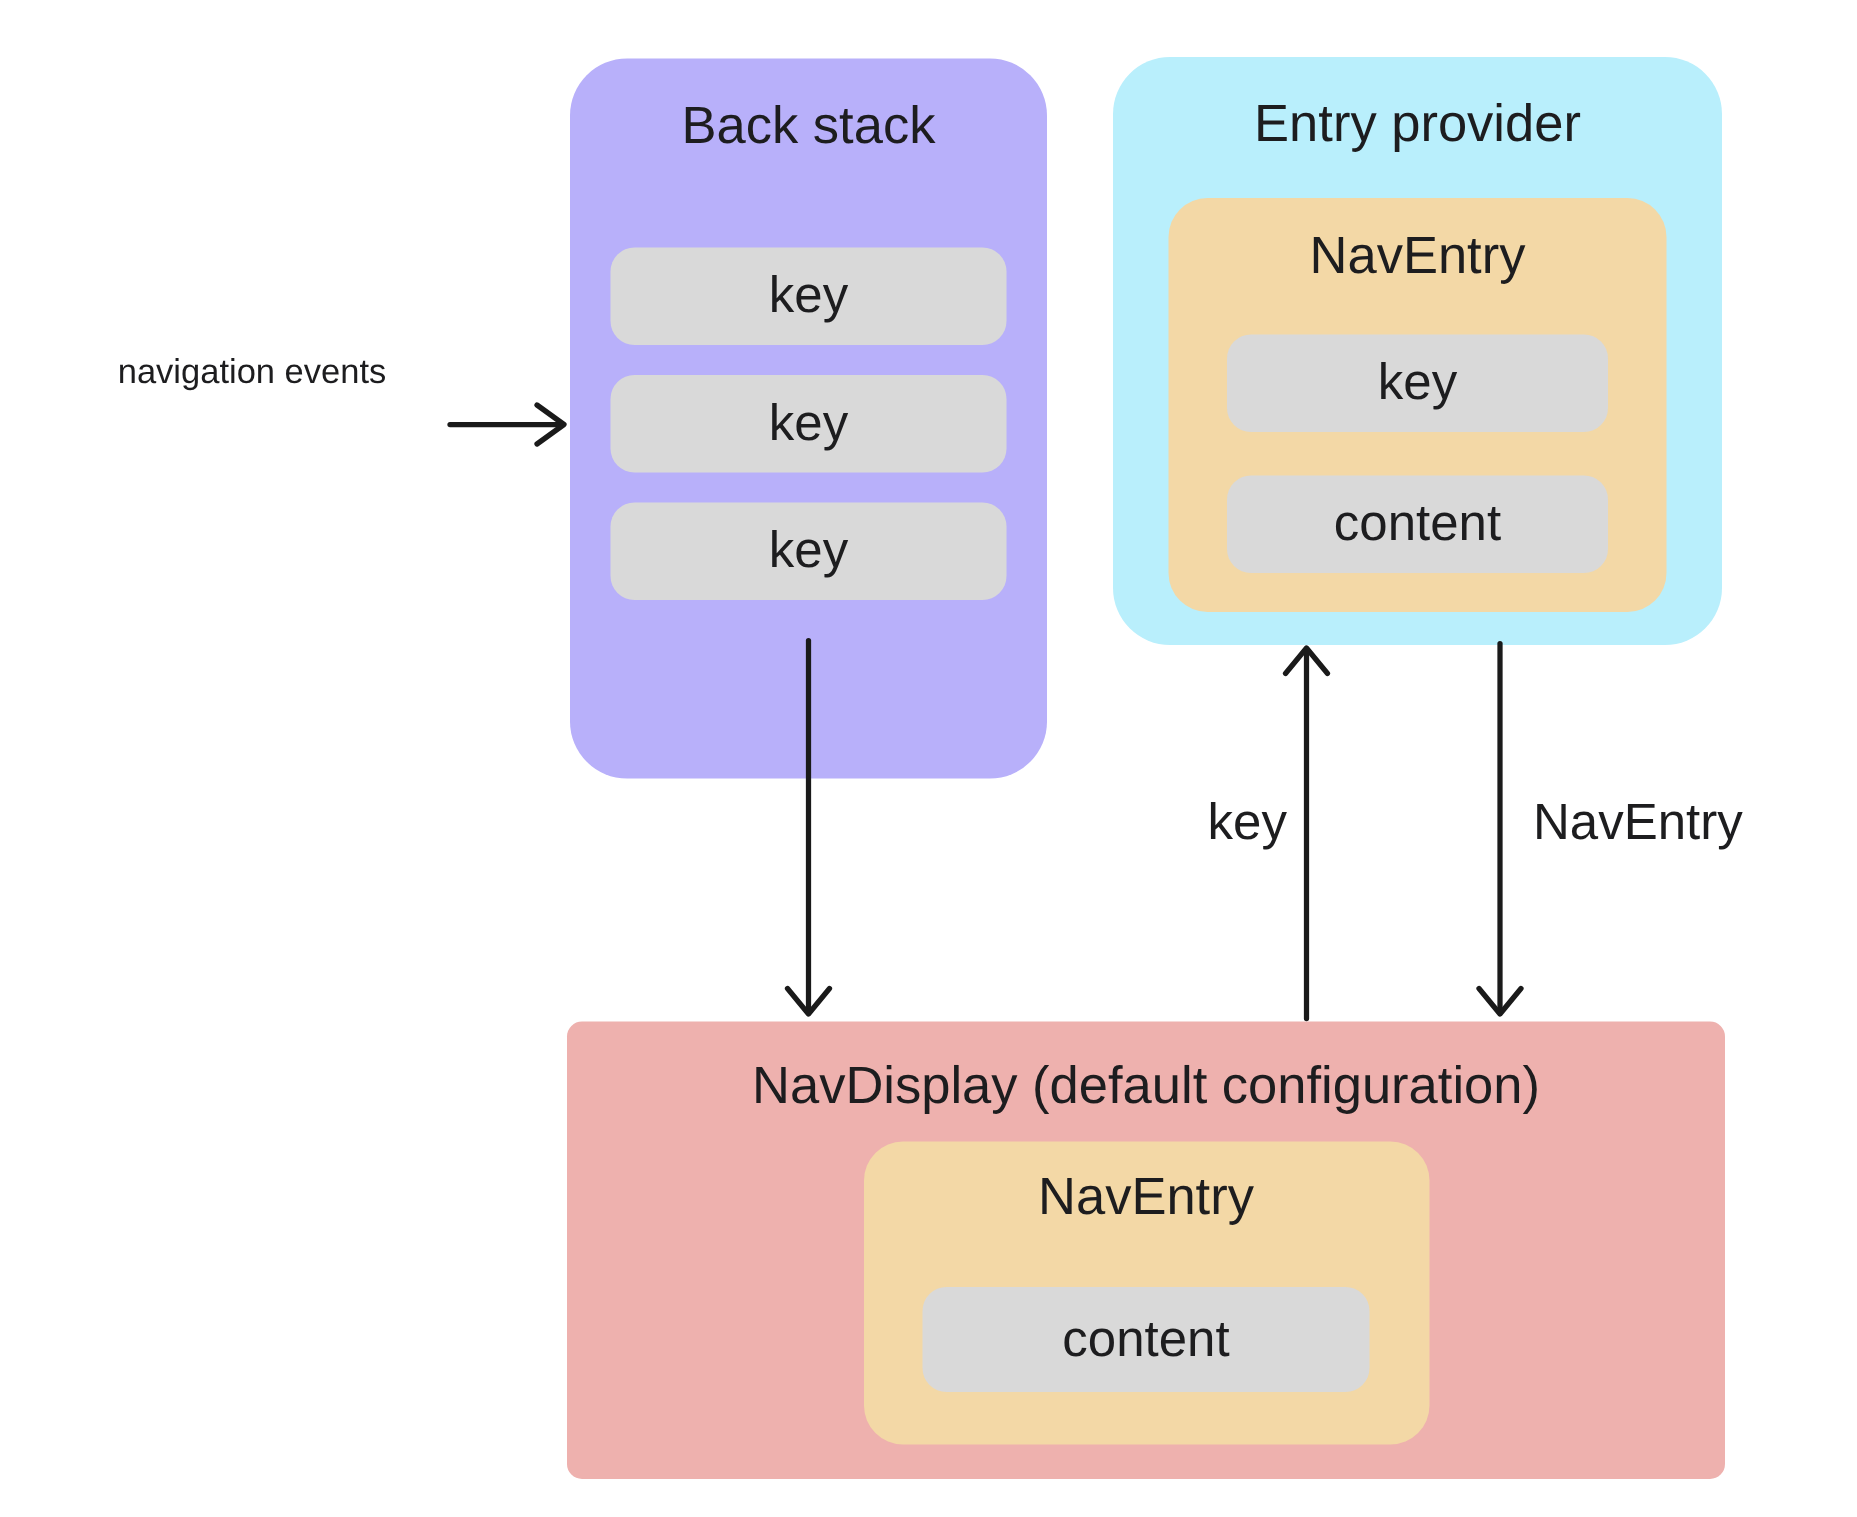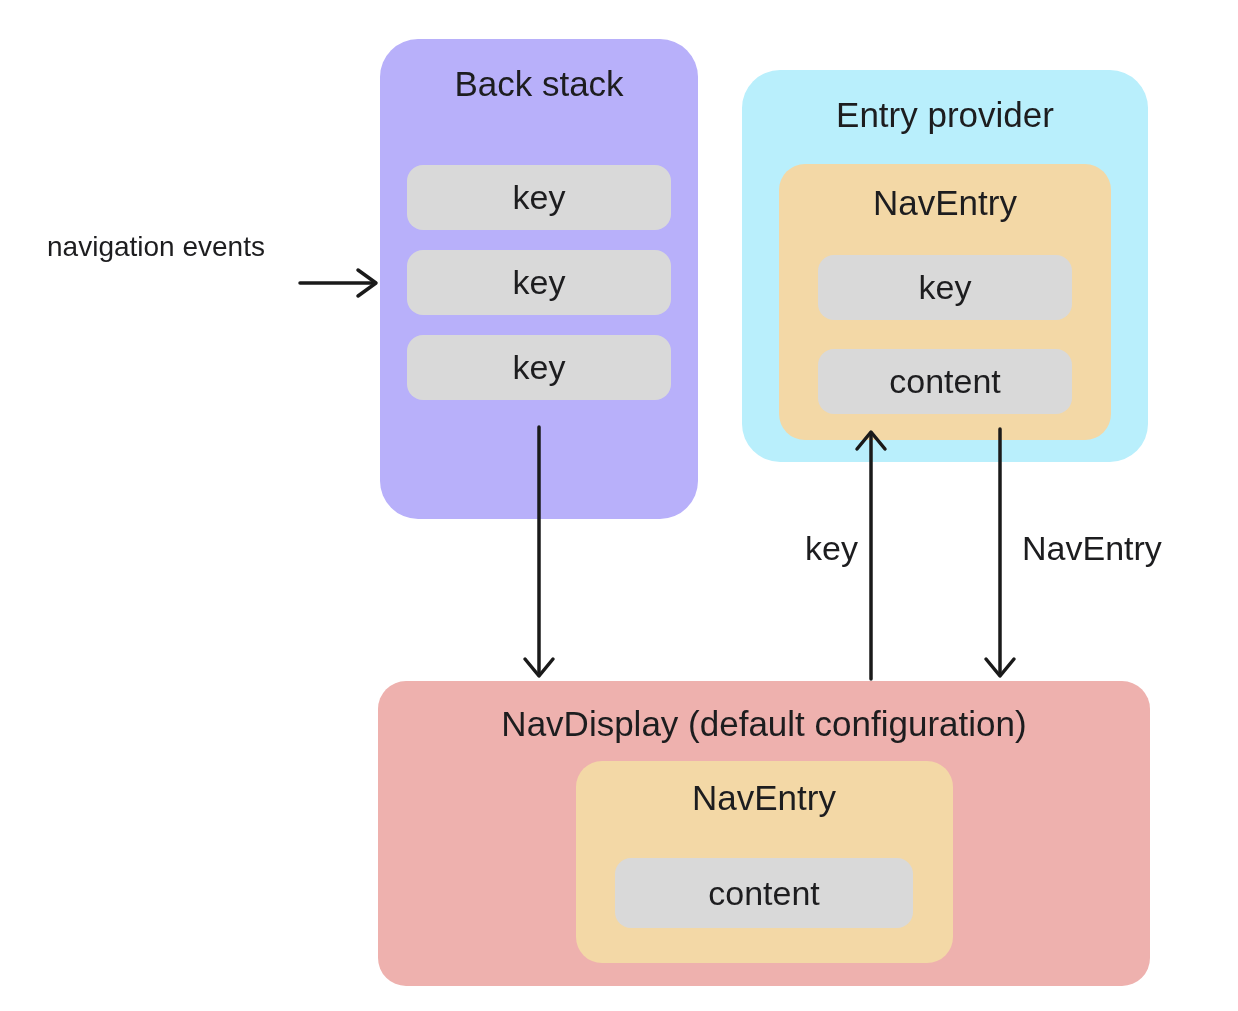--- a/index.html
+++ b/index.html
@@ -38,44 +38,43 @@
   .pill{
     background:var(--pill-bg);border-radius:16px;
     display:flex;align-items:center;justify-content:center;
     font-size:34px;
   }
   .bs-pill{width:264px;height:65px;}
   .entry-provider{
     left:742px;top:38px;width:406px;height:392px;
     background:var(--entry-provider-bg);border-radius:38px;
     padding-top:24px;
-    margin-top:32px;
   }
   .nav-entry{
     background:var(--nav-entry-bg);border-radius:26px;
     display:flex;flex-direction:column;align-items:center;
     box-sizing:border-box;
   }
   .ne-provider{width:332px;height:276px;margin-top:28px;padding-top:18px;}
   .ne-pill{width:254px;height:65px;}
   .ne-pill-key{margin-top:31px;}
   .ne-pill-content{margin-top:29px;}
   .nav-display{
     left:378px;top:681px;width:772px;height:305px;
-    background:var(--nav-display-bg);border-radius:28px;
+    background:var(--nav-display-bg);border-radius:10px;
     padding-top:22px;
   }
   .ne-display{width:377px;height:202px;margin-top:16px;padding-top:16px;}
   .nd-pill-content{width:298px;height:70px;margin-top:39px;}
   .float-label{
     position:absolute;font-size:34px;line-height:42px;white-space:nowrap;
   }
   .nav-events-label{
-    left:0;top:226px;width:312px;
-    text-align:center;font-size:28px;
+    left:12px;top:226px;width:312px;
+    text-align:center;font-size:23px;
   }
   .key-arrow-label{left:756px;top:527px;width:102px;text-align:right;}
   .naventry-arrow-label{left:1022px;top:527px;}
   .arrow-layer{
     position:absolute;left:0;top:0;width:1238px;height:1011px;
     pointer-events:none;
   }
   .arrow-layer path{
     fill:none;stroke:var(--arrow);stroke-width:3.5;
     stroke-linecap:round;stroke-linejoin:round;

